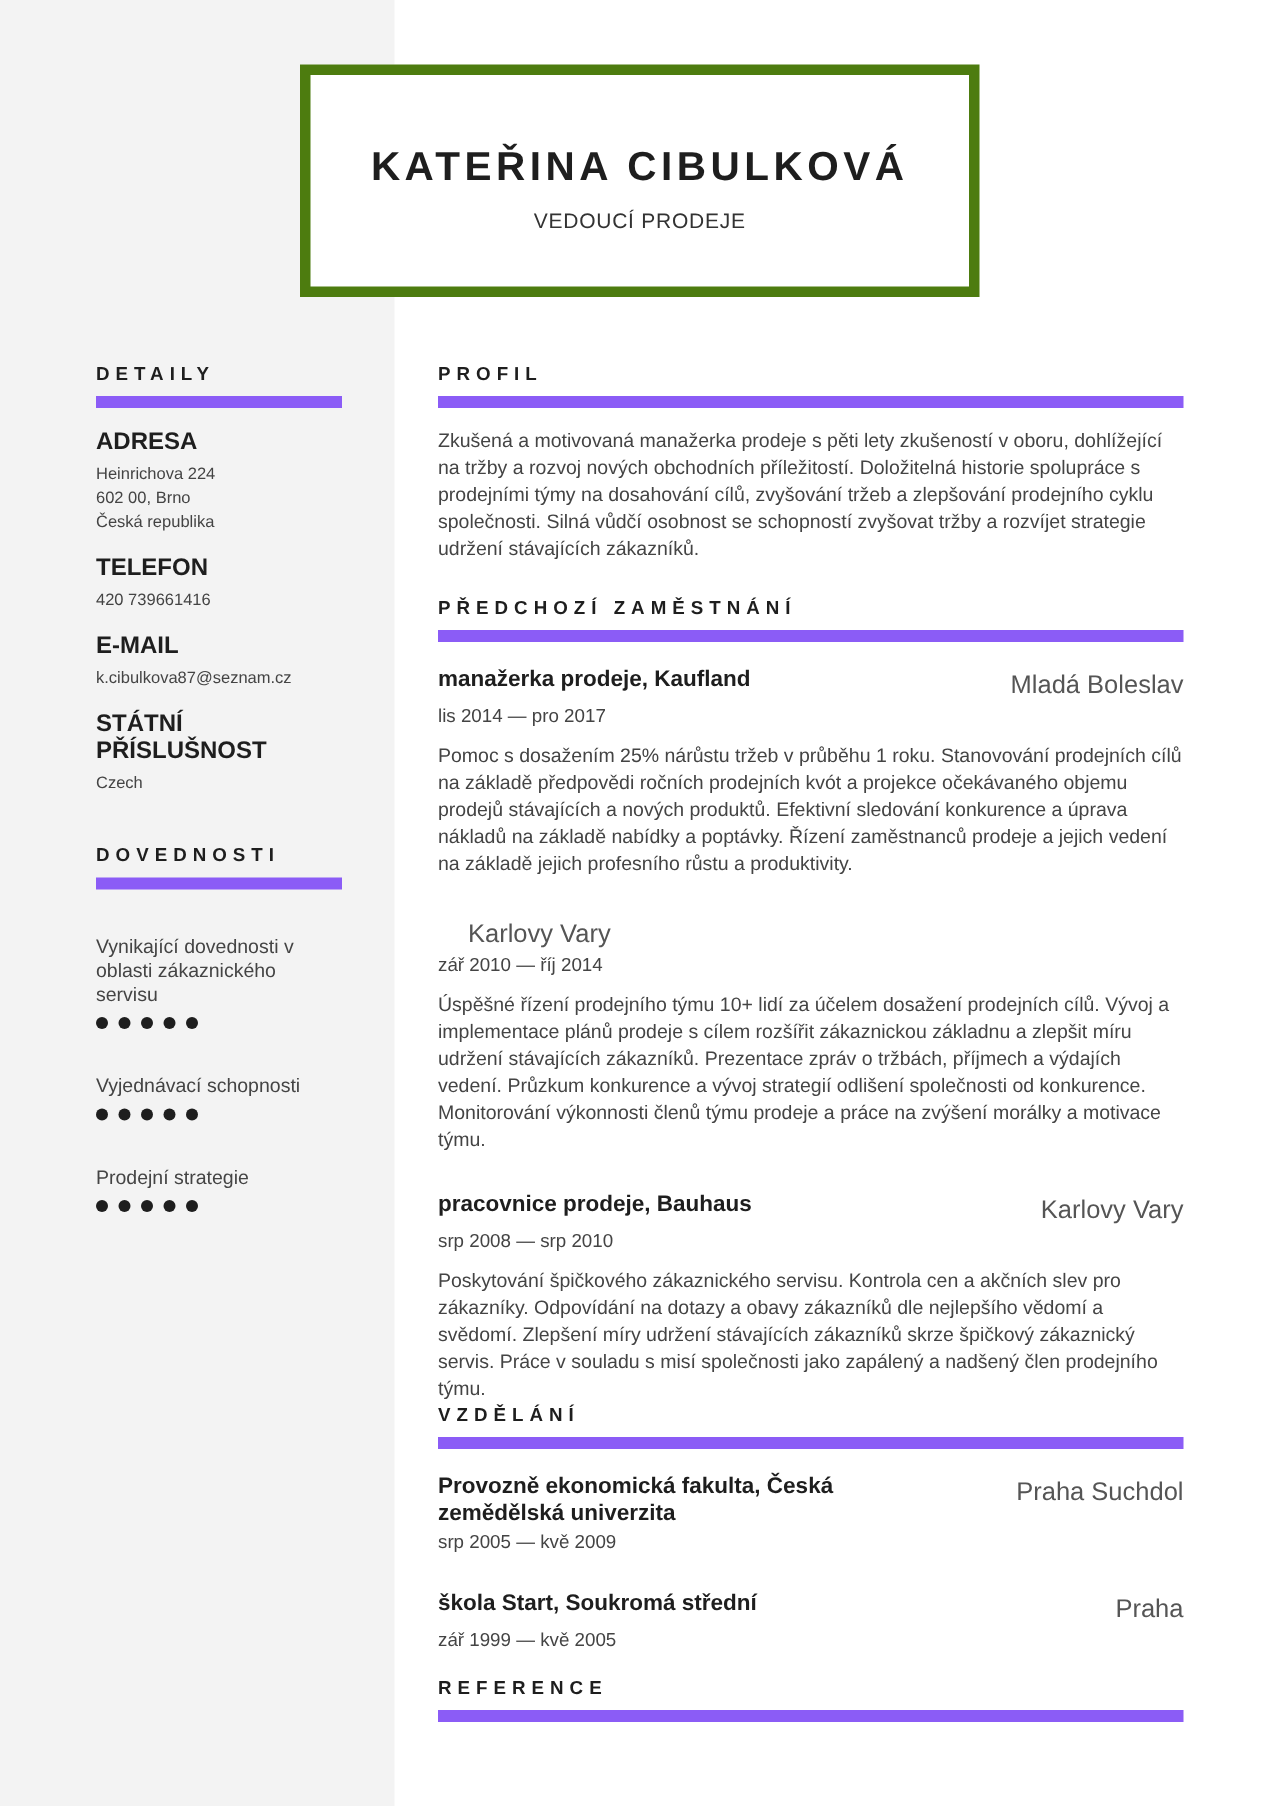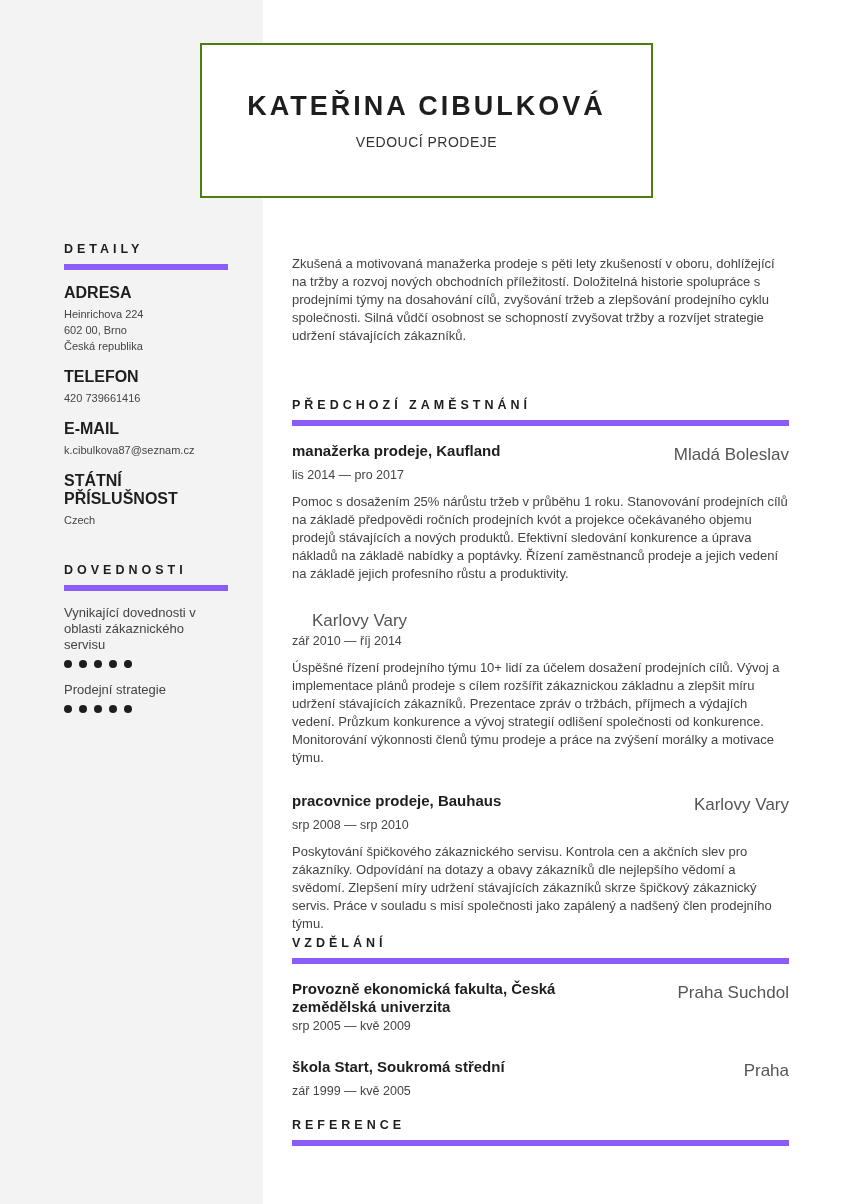--- a/index.html
+++ b/index.html
@@ -1,29 +1,29 @@
 <!DOCTYPE html>
 <html><head>
 <meta charset="utf-8">
 <style>
   * { box-sizing: border-box; margin: 0; padding: 0; }
   html, body { width: 852px; height: 1204px; }
   body { position: relative; background: #ffffff; font-family: "Liberation Sans", sans-serif; color: #222; overflow: hidden; }
   .sidebar-bg { position: absolute; left: 0; top: 0; width: 263px; height: 1204px; background: #f3f3f3; }
-  .header-box { position: absolute; left: 200px; top: 43px; width: 453px; height: 155px; border: 2px solid #4d7c0f; background: #fff; text-align: center; }
+  .header-box { position: absolute; left: 200px; top: 43px; width: 453px; height: 155px; border: 7px solid #4d7c0f; background: #fff; text-align: center; }
   .name { margin-top: 46px; font-size: 27px; font-weight: bold; letter-spacing: 3px; color: #1e1e1e; }
   .jobtitle { margin-top: 12px; font-size: 14px; letter-spacing: 0.5px; color: #333; }
 
   .side { position: absolute; left: 64px; width: 164px; }
-  .sec-title { font-size: 12.5px; font-weight: bold; letter-spacing: 4px; color: #1e1e1e; padding-bottom: 8px; border-bottom: 6px solid #8b5cf6; }
+  .sec-title { font-size: 12.5px; font-weight: bold; letter-spacing: 4px; color: #1e1e1e; padding-bottom: 8px; border-bottom: 8px solid #8b5cf6; }
   .side .field { margin-top: 14px; }
   .side .field:first-of-type { margin-top: 16px; }
   .lbl { font-size: 16px; font-weight: bold; color: #1e1e1e; margin-bottom: 4px; }
   .val { font-size: 11px; color: #444; line-height: 16px; }
-  .skill { margin-top: 14px; }
+  .skill { margin-top: 30px; }
   .skill-name { font-size: 13px; color: #444; line-height: 16px; }
   .dots { display: flex; gap: 7px; margin-top: 7px; }
   .dot { width: 8px; height: 8px; border-radius: 50%; background: #1e1e1e; }
 
   .main { position: absolute; left: 292px; width: 497px; }
   .para { font-size: 13px; color: #444; line-height: 18px; margin-top: 13px; }
   .job { margin-top: 16px; }
   .job-head { display: flex; justify-content: space-between; align-items: flex-start; gap: 40px; }
   .job-title { font-size: 15px; font-weight: bold; color: #1e1e1e; line-height: 18px; }
   .job-loc { font-size: 17px; color: #555; white-space: nowrap; margin-top: 3px; margin-left: 20px; }
@@ -69,32 +69,43 @@
     <div class="skill-name">Vynikající dovednosti v oblasti zákaznického servisu</div>
     <div class="dots">
       <span class="dot"></span>
         <span class="dot"></span>
         <span class="dot"></span>
         <span class="dot"></span>
         <span class="dot"></span>
     </div>
   </div>
   <div class="skill">
+    <div class="skill-name">Vyjednávací schopnosti</div>
+    <div class="dots">
+      <span class="dot"></span>
+        <span class="dot"></span>
+        <span class="dot"></span>
+        <span class="dot"></span>
+        <span class="dot"></span>
+    </div>
+  </div>
+  <div class="skill">
     <div class="skill-name">Prodejní strategie</div>
     <div class="dots">
       <span class="dot"></span>
         <span class="dot"></span>
         <span class="dot"></span>
         <span class="dot"></span>
         <span class="dot"></span>
     </div>
   </div>
 </div>
 
 <div class="main" style="top:242px;">
+  <div class="sec-title">PROFIL</div>
   <div class="para">Zkušená a motivovaná manažerka prodeje s pěti lety zkušeností v oboru, dohlížející na tržby a rozvoj nových obchodních příležitostí. Doložitelná historie spolupráce s prodejními týmy na dosahování cílů, zvyšování tržeb a zlepšování prodejního cyklu společnosti. Silná vůdčí osobnost se schopností zvyšovat tržby a rozvíjet strategie udržení stávajících zákazníků.</div>
 </div>
 
 <div class="main" style="top:398px;">
   <div class="sec-title">PŘEDCHOZÍ ZAMĚSTNÁNÍ</div>
 
   <div class="job">
     <div class="job-head">
       <div class="job-title">manažerka prodeje, Kaufland</div>
       <div class="job-loc">Mladá Boleslav</div>

